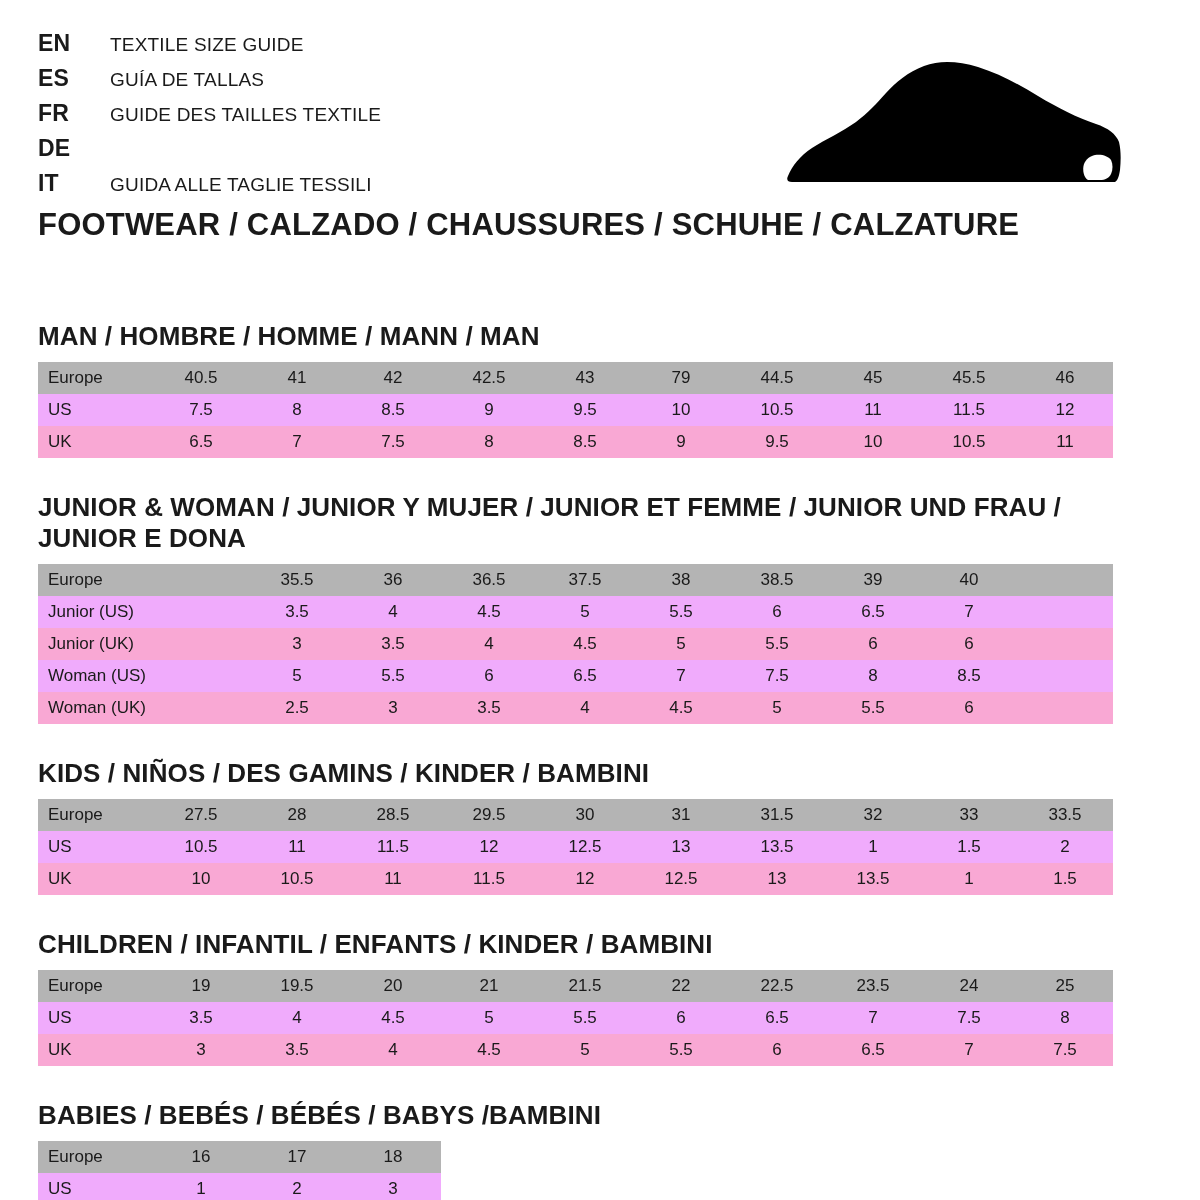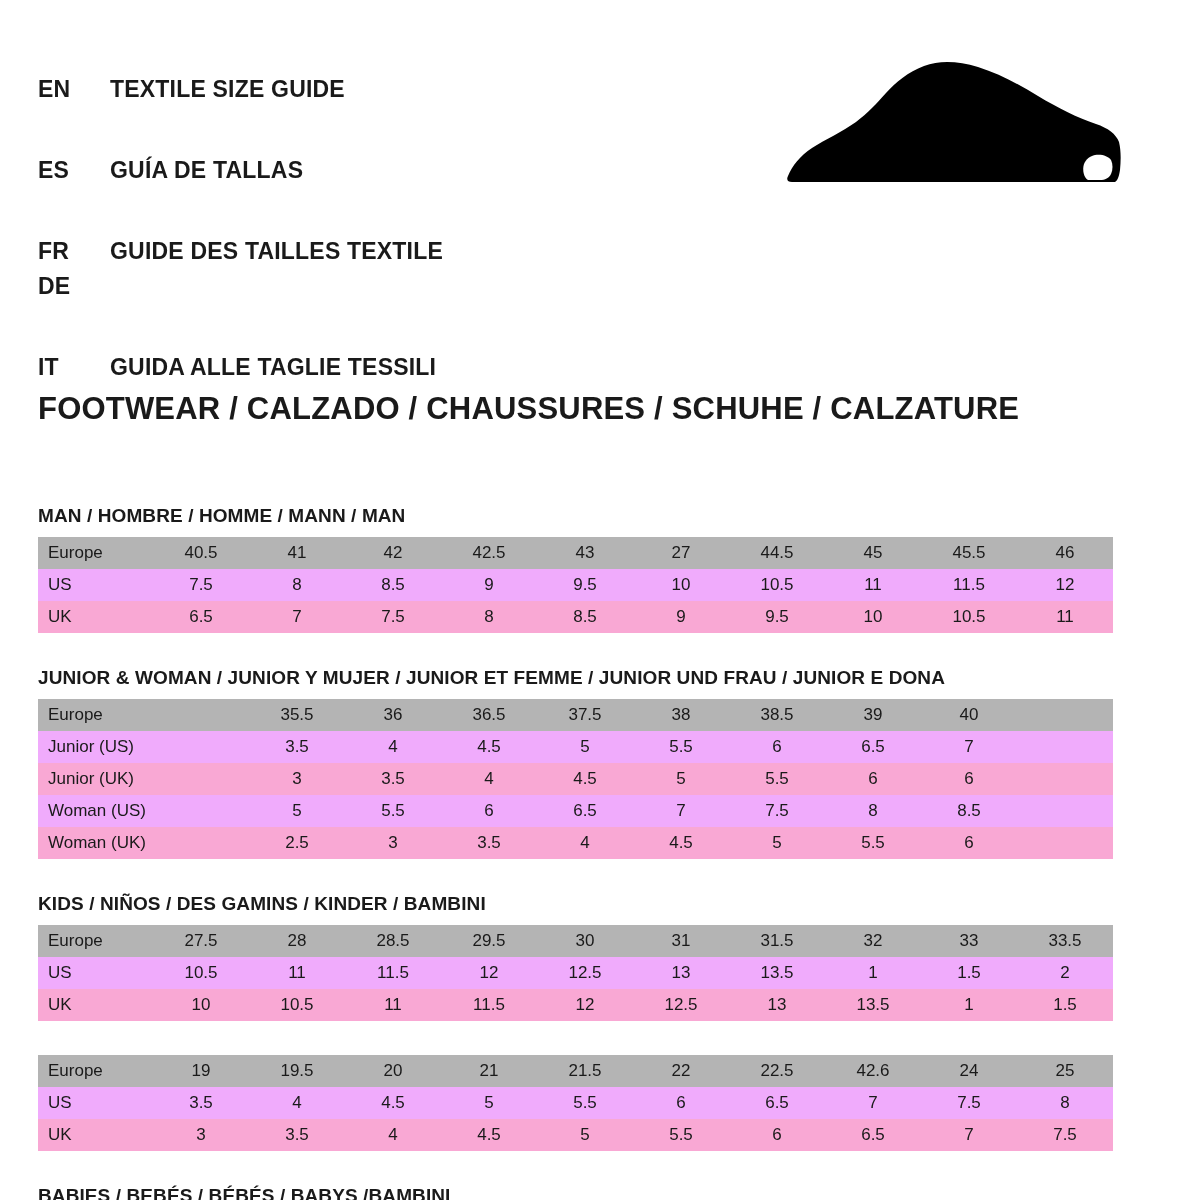--- a/index.html
+++ b/index.html
@@ -38,24 +38,23 @@
     margin-bottom: 12px;
   }
   .lang-code {
     width: 72px;
     flex: 0 0 72px;
     font-size: 23px;
     font-weight: bold;
     letter-spacing: 0.2px;
   }
   .lang-title {
-    font-size: 23px;
-    font-weight: bold;
+    font-size: 19px;
+    font-weight: normal;
     letter-spacing: 0.2px;
-    margin-top: 46px;
   }
   .shoe-wrap {
     width: 360px;
     margin-right: 30px;
     margin-top: 28px;
     display: flex;
     justify-content: center;
   }
 
   .footwear-line {
@@ -65,21 +64,21 @@
   }
 
   
   .section {
     margin-top: 34px;
   }
   .section.first {
     margin-top: 78px;
   }
   .section-title {
-    font-size: 19px;
+    font-size: 26px;
     font-weight: bold;
     letter-spacing: 0.1px;
     margin-bottom: 10px;
   }
   table.size-table {
     border-collapse: collapse;
     table-layout: fixed;
   }
   table.size-table td {
     height: 32px;
@@ -171,21 +170,21 @@
           <col class="c-data">
       </colgroup>
       <tbody>
         <tr class="head-row">
           <td class="label">Europe</td>
           <td>40.5</td>
           <td>41</td>
           <td>42</td>
           <td>42.5</td>
           <td>43</td>
-          <td>27</td>
+          <td>79</td>
           <td>44.5</td>
           <td>45</td>
           <td>45.5</td>
           <td>46</td>
         </tr>
         <tr class="odd-row">
           <td class="label">US</td>
           <td>7.5</td>
           <td>8</td>
           <td>8.5</td>
@@ -354,20 +353,21 @@
           <td>13</td>
           <td>13.5</td>
           <td>1</td>
           <td>1.5</td>
         </tr>
       </tbody>
     </table>
   </div>
 
   <div class="section">
+    <div class="section-title">CHILDREN / INFANTIL / ENFANTS / KINDER / BAMBINI</div>
     <table class="size-table">
       <colgroup>
         <col class="c-label">
           <col class="c-data">
           <col class="c-data">
           <col class="c-data">
           <col class="c-data">
           <col class="c-data">
           <col class="c-data">
           <col class="c-data">
@@ -378,21 +378,21 @@
       <tbody>
         <tr class="head-row">
           <td class="label">Europe</td>
           <td>19</td>
           <td>19.5</td>
           <td>20</td>
           <td>21</td>
           <td>21.5</td>
           <td>22</td>
           <td>22.5</td>
-          <td>42.6</td>
+          <td>23.5</td>
           <td>24</td>
           <td>25</td>
         </tr>
         <tr class="odd-row">
           <td class="label">US</td>
           <td>3.5</td>
           <td>4</td>
           <td>4.5</td>
           <td>5</td>
           <td>5.5</td>

